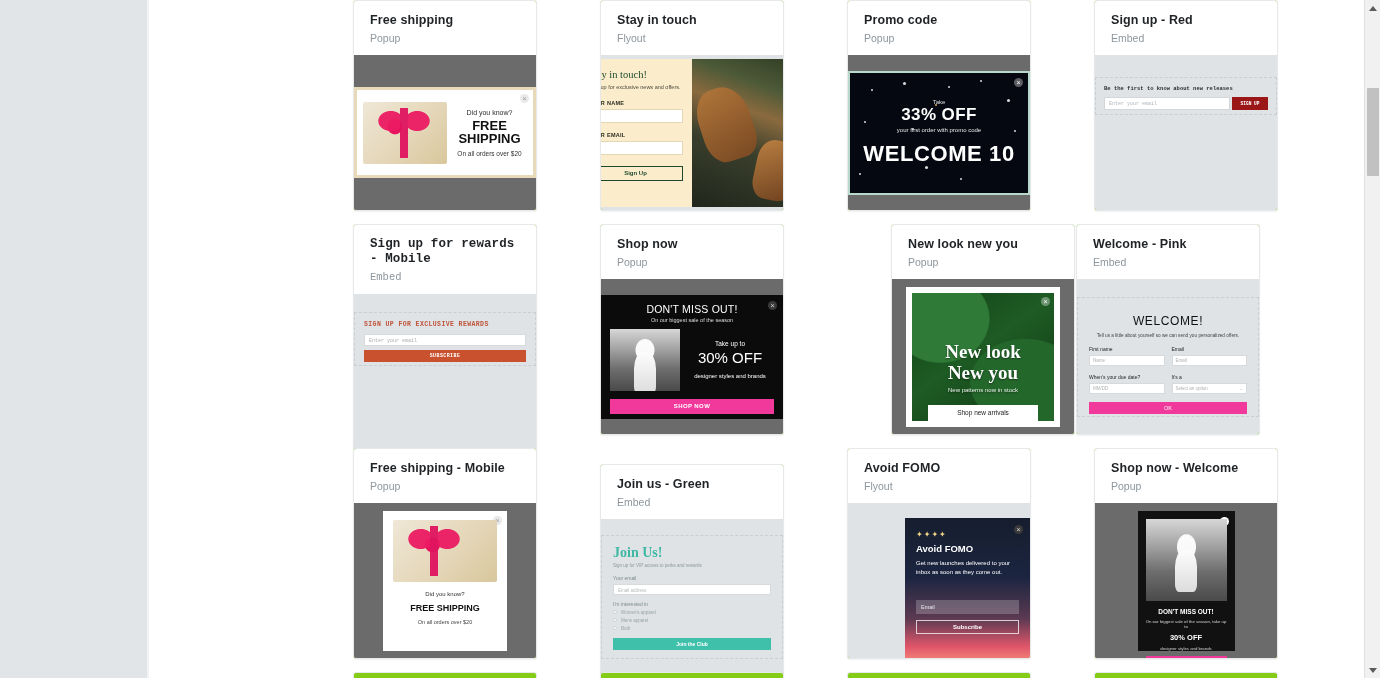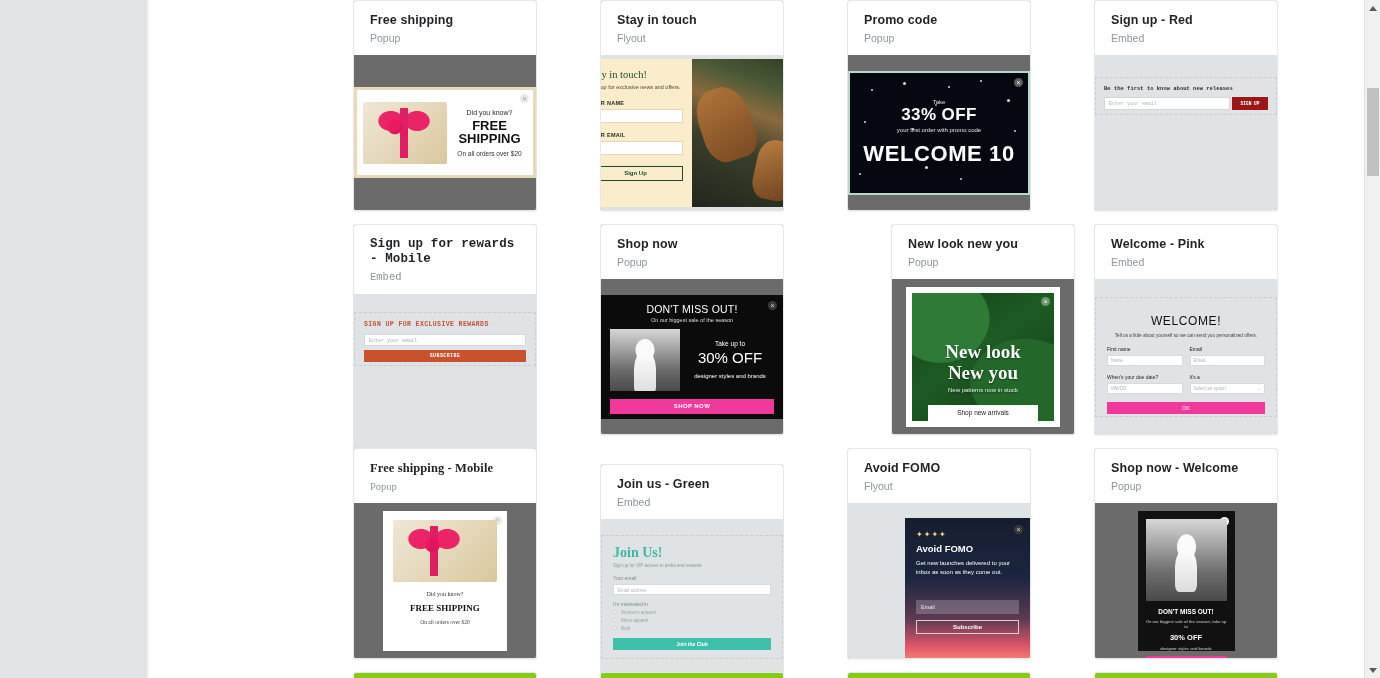--- a/index.html
+++ b/index.html
@@ -475,21 +475,21 @@
             <div class="xclose ghost" style="right:4px; top:4px; z-index:3;">×</div>
             <div class="nl-t">New look</div>
             <div class="nl-t">New you</div>
             <div class="nl-s">New patterns now in stock</div>
             <div class="nl-btn">Shop new arrivals</div>
           </div>
         </div>
       </div>
     </div>
 
-    <div class="card" style="left:741px; top:224px;">
+    <div class="card" style="left:723px; top:224px;">
       <div class="card-head">
         <div class="card-title">Welcome - Pink</div>
         <div class="card-sub">Embed</div>
       </div>
       <div class="preview light">
         <div class="wel">
           <div class="wel-h">WELCOME!</div>
           <div class="wel-s">Tell us a little about yourself so we can send you personalized offers.</div>
           <div class="wel-grid">
             <div class="wel-col">
@@ -518,21 +518,21 @@
                 <span>Select an option</span>
                 <span>⌄</span>
               </div>
             </div>
           </div>
           <div class="wel-btn">OK</div>
         </div>
       </div>
     </div>
 
-    <div class="card" style="left:0px; top:448px;font-family:Liberation Serif, serif;">
+    <div class="card" style="left:0px; top:448px;">
       <div class="card-head">
         <div class="card-title">Free shipping - Mobile</div>
         <div class="card-sub">Popup</div>
       </div>
       <div class="preview dim">
         <div class="fsm">
           <div class="xclose pale" style="right:5px; top:5px;">×</div>
           <div class="gift"></div>
           <div class="fsm-l1">Did you know?</div>
           <div class="fsm-l2">FREE SHIPPING</div>

